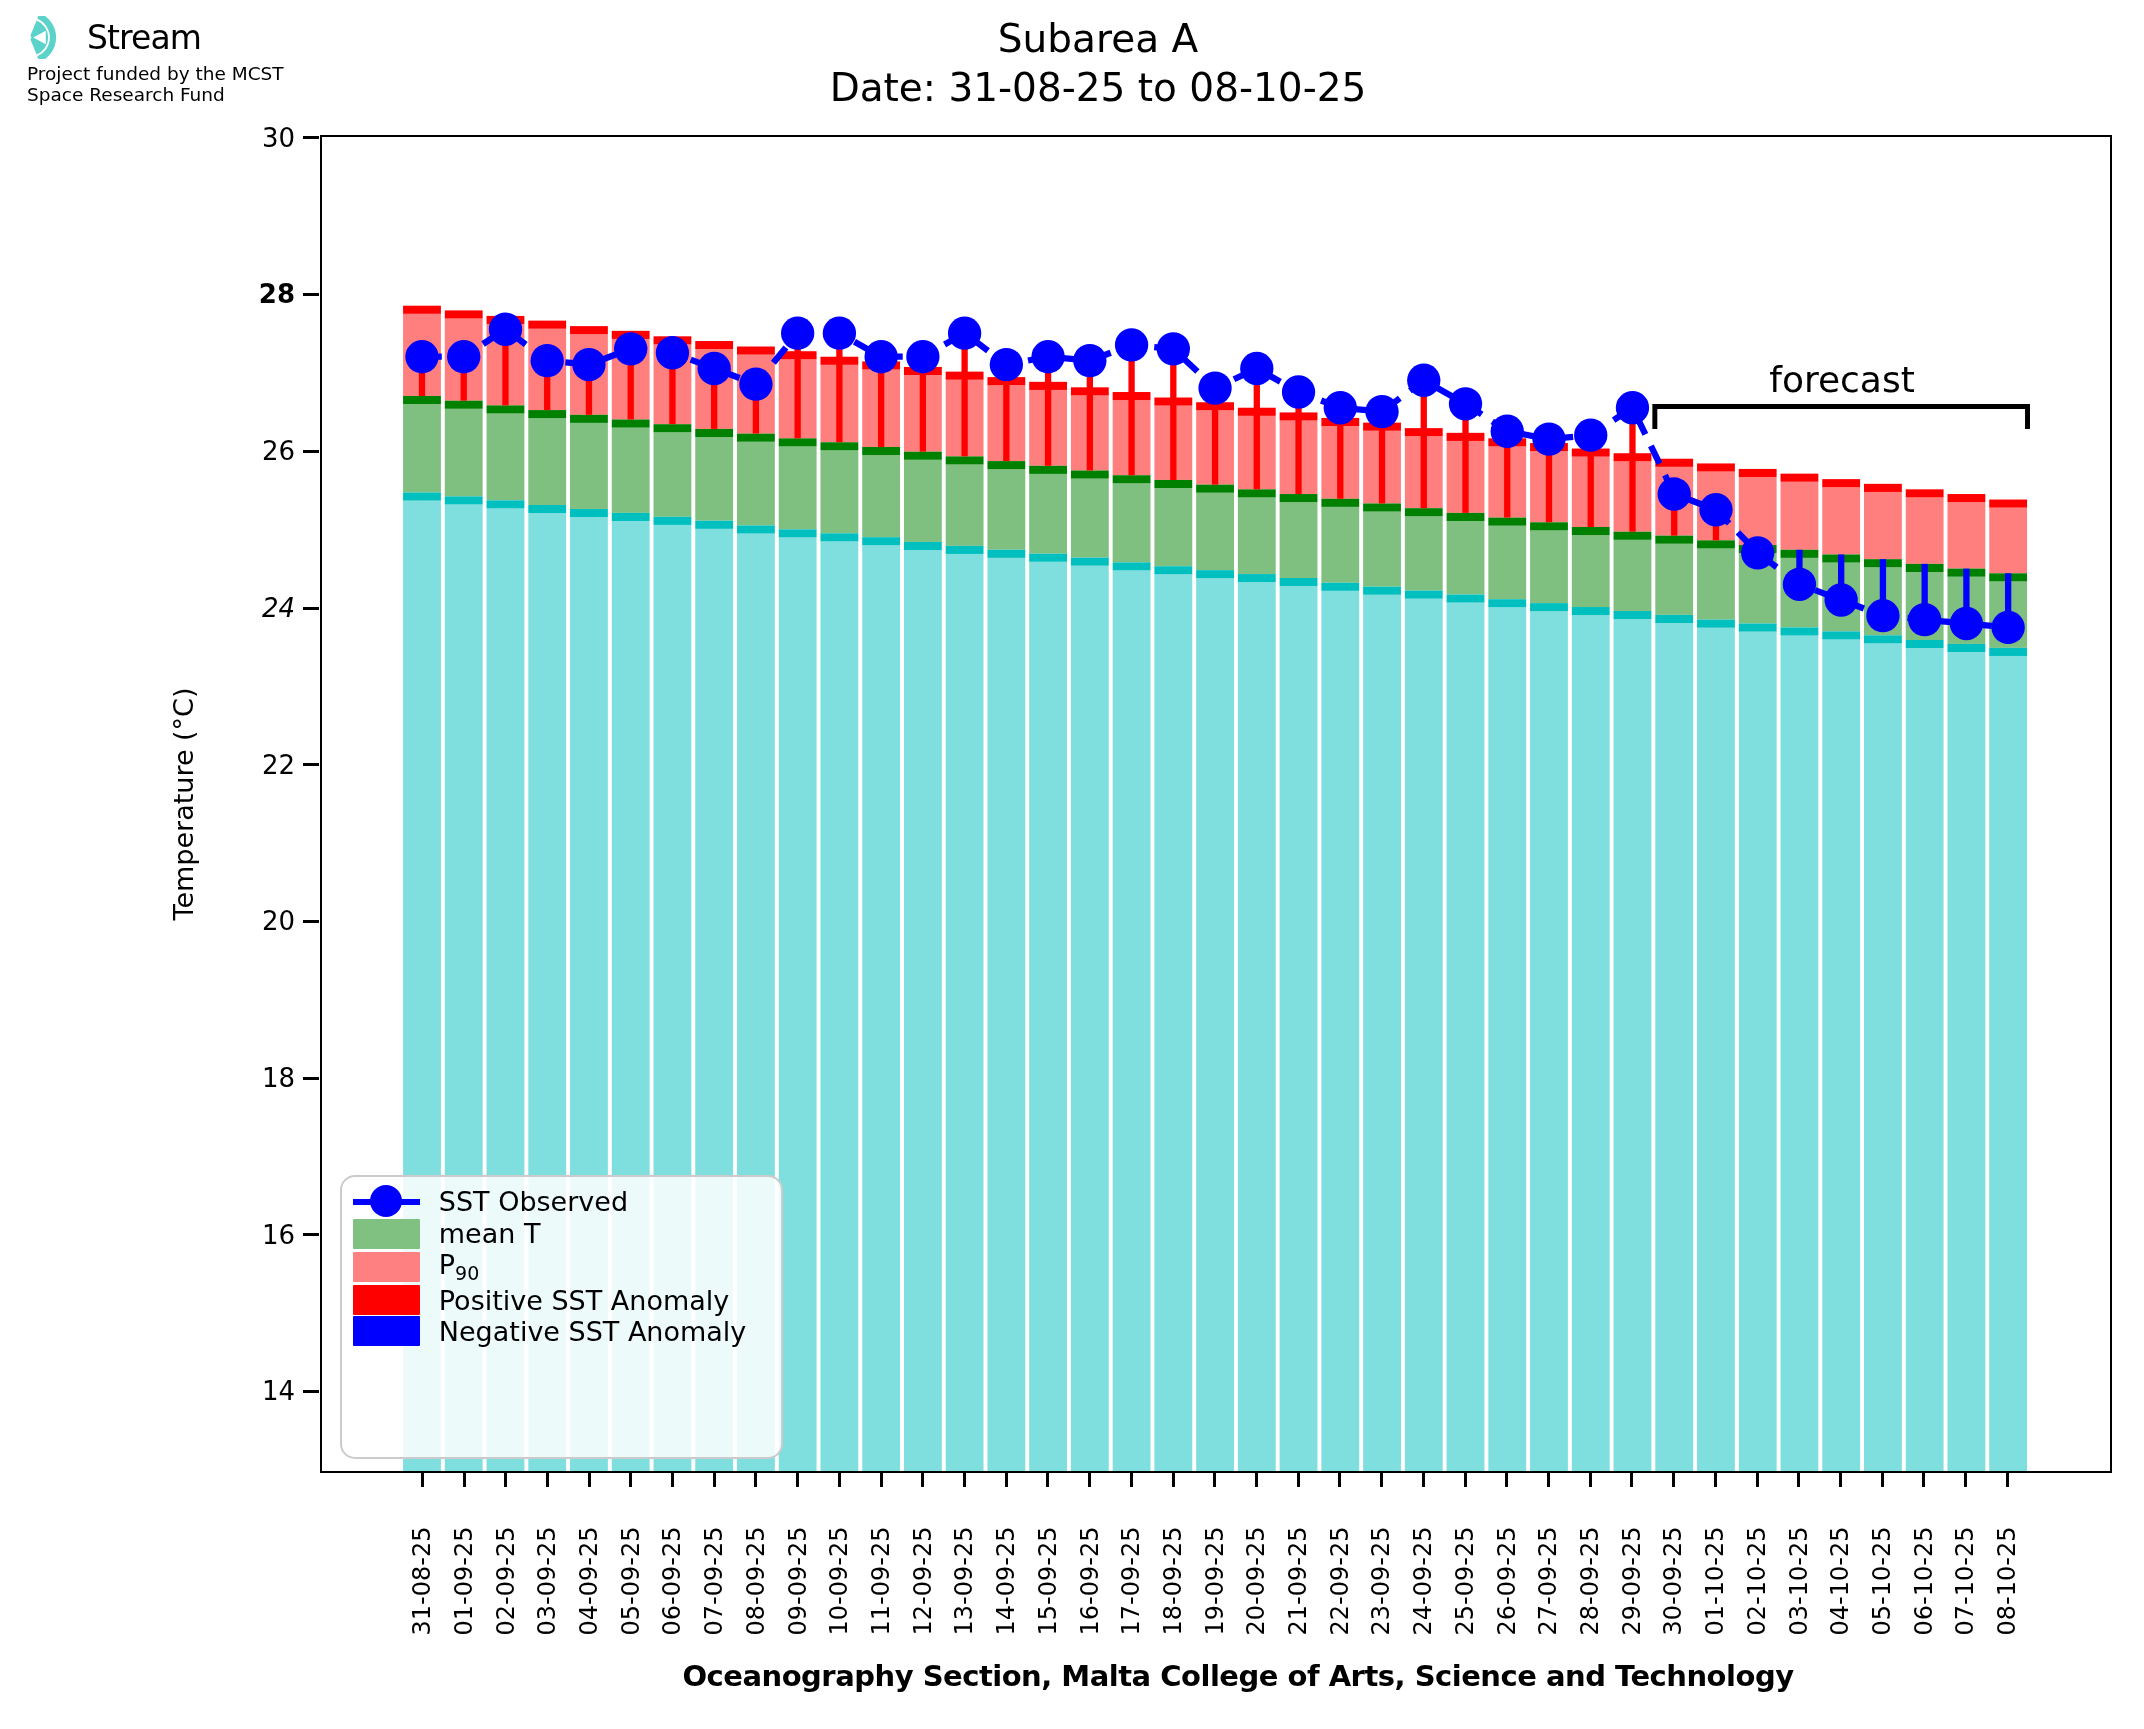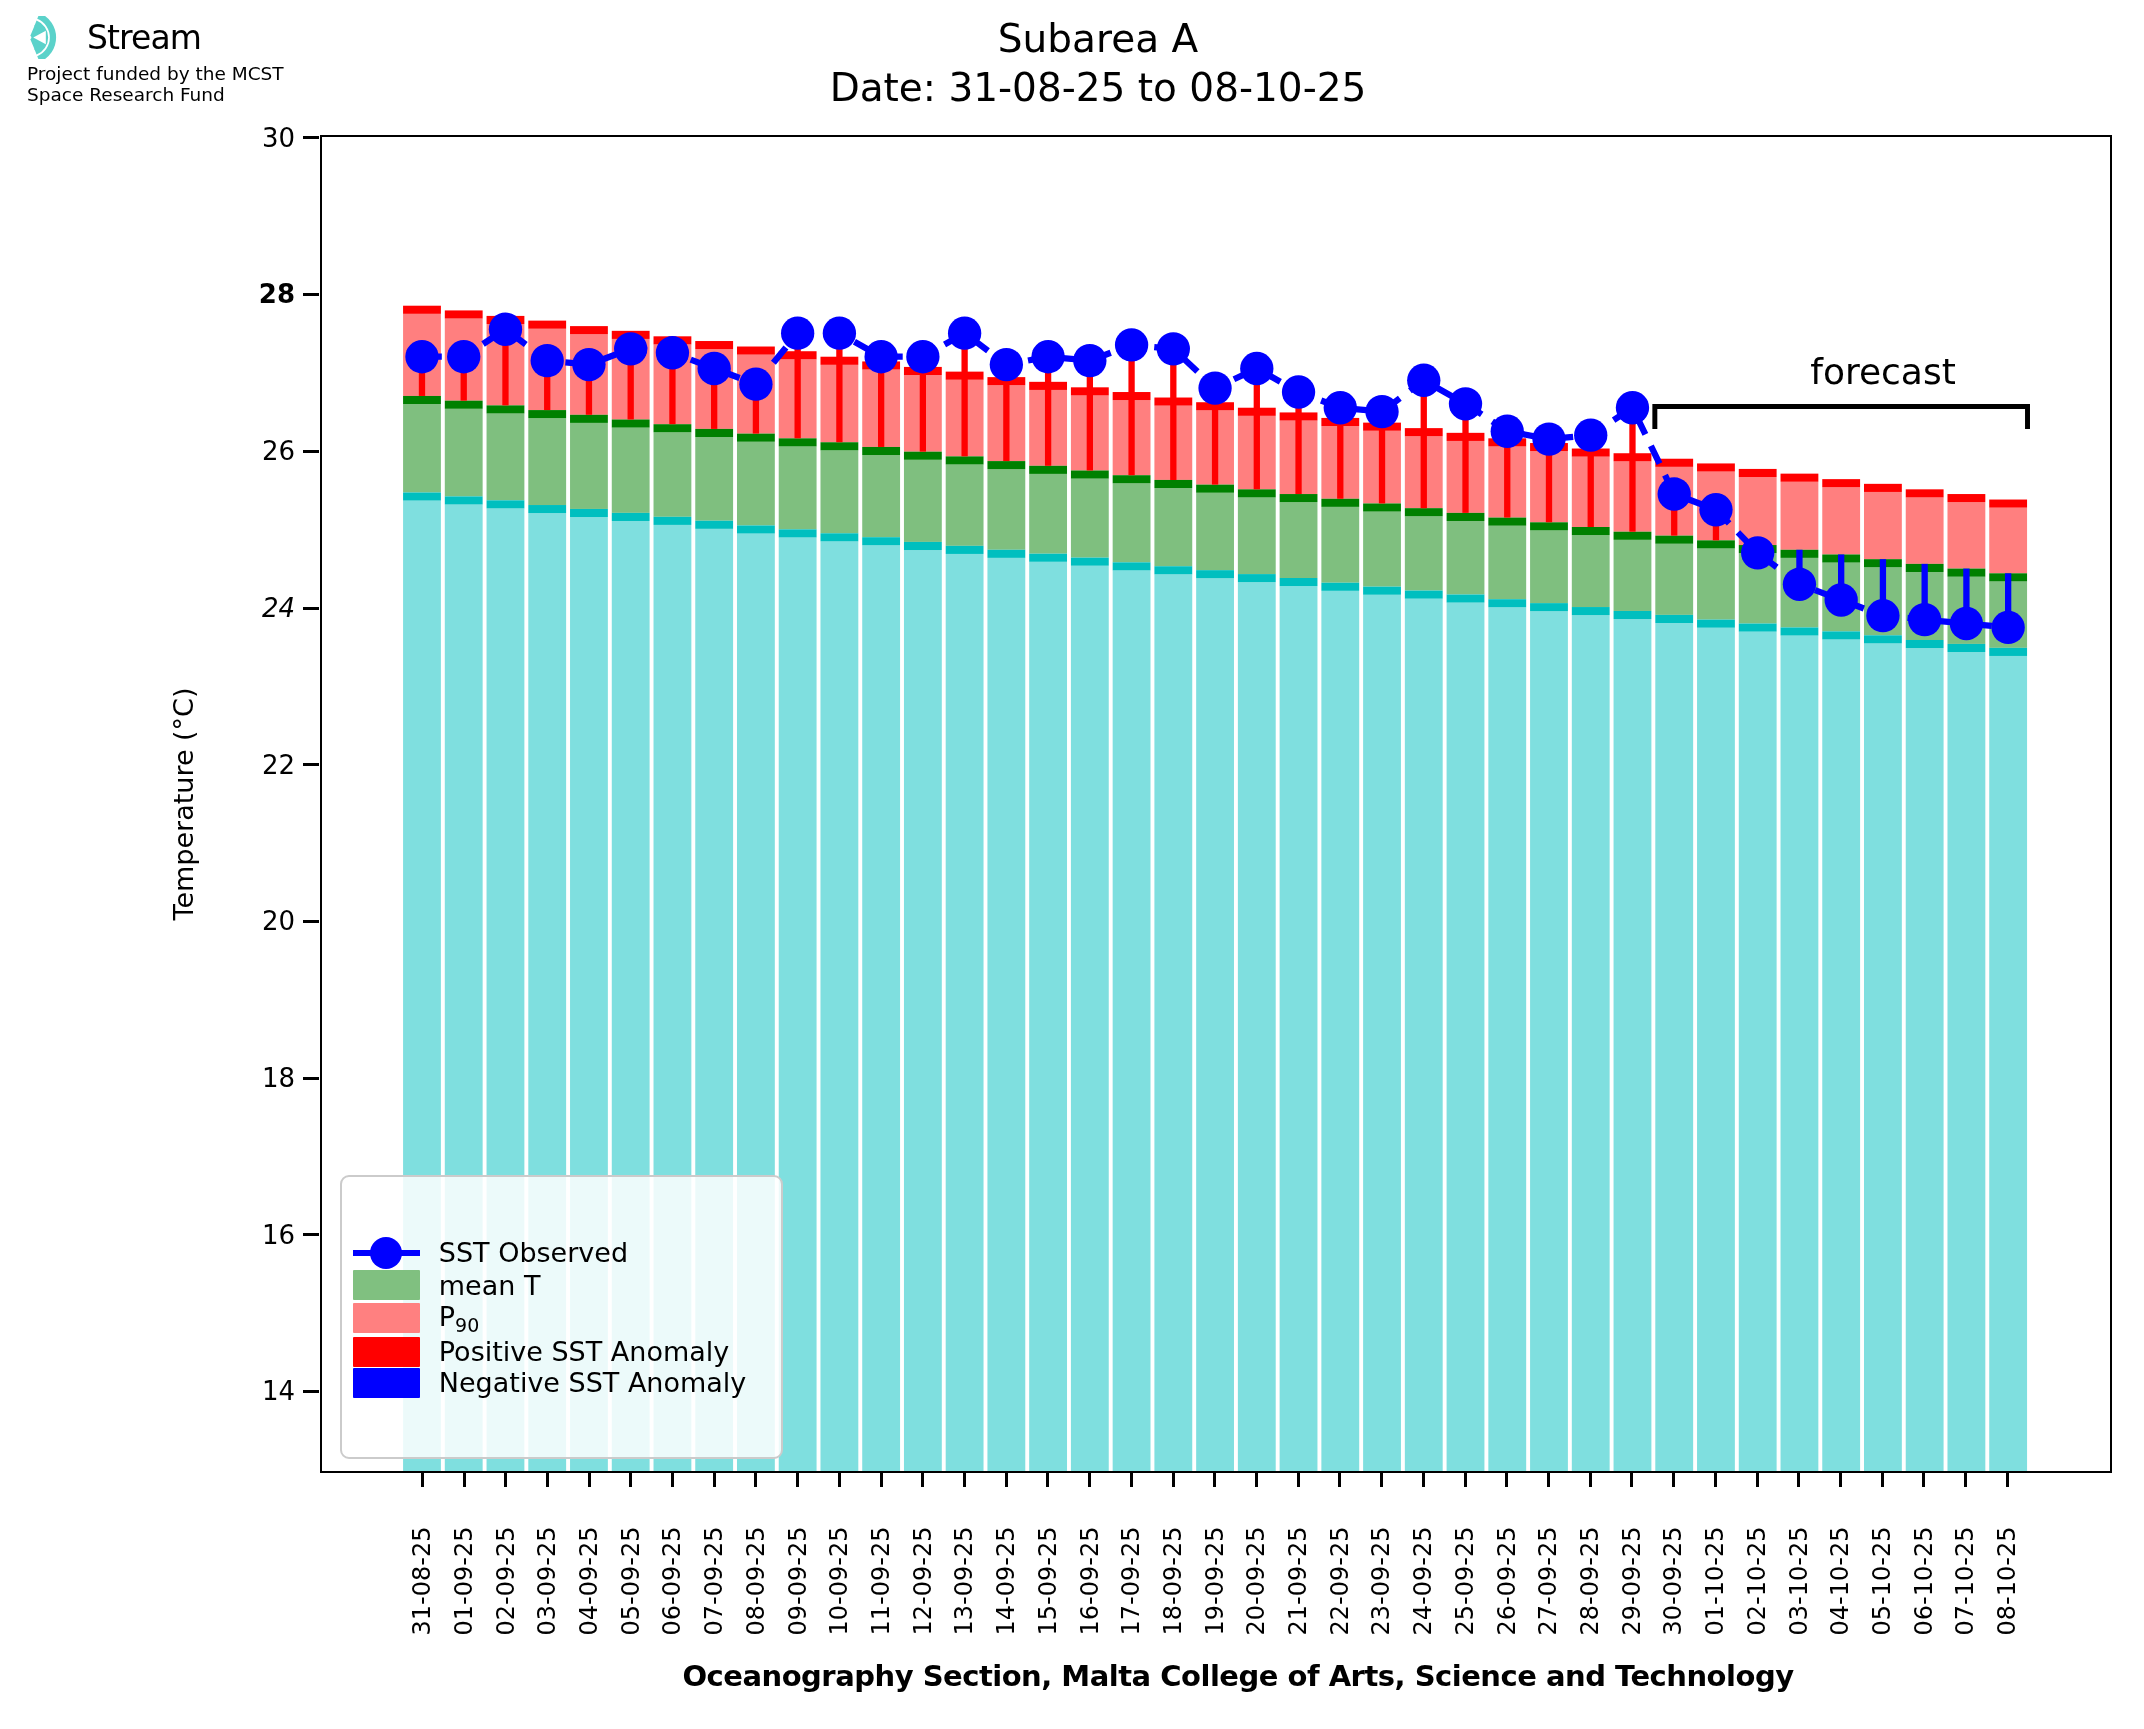--- a/index.html
+++ b/index.html
@@ -41,30 +41,30 @@
   #ylabel{
     position:absolute;left:183px;top:804px;font-size:27px;white-space:nowrap;
     transform:translate(-50%,-50%) rotate(-90deg);
   }
   #caption{
     position:absolute;left:1238px;top:1676px;transform:translate(-50%,-50%);
     font-size:29px;font-weight:bold;letter-spacing:-0.5px;white-space:nowrap;
   }
   
   #forecast-label{
-    position:absolute;left:1842px;top:371px;transform:translate(-50%,-50%);
-    font-size:36px;white-space:nowrap;margin-left:41px;
+    position:absolute;left:1842px;top:379px;transform:translate(-50%,-50%);
+    font-size:36px;white-space:nowrap;
   }
   
   #legend{
     position:absolute;left:340px;top:1175px;width:443px;height:284px;
     background:rgba(255,255,255,0.85);
-    border:2.7px solid #cbcbcb;border-radius:9px;
+    border:2.7px solid #cbcbcb;border-radius:15px;
     box-sizing:border-box;z-index:6;
-    display:flex;flex-direction:column;justify-content:center;
+    display:flex;flex-direction:column;justify-content:flex-start;
     padding:7.2px 0 7.2px 10.8px;
   }
   .legend-row{display:flex;align-items:center;}
   .legend-swatch{width:67px;height:30px;margin-right:19px;flex:0 0 auto;border-radius:0.9px;}
   .legend-linewrap{width:67px;height:34px;margin-right:19px;flex:0 0 auto;position:relative;}
   .legend-line{position:absolute;left:0;top:14.4px;width:67px;height:6.3px;background:#0000ff;}
   .legend-dot{position:absolute;left:17px;top:0.9px;width:32px;height:32px;border-radius:50%;background:#0000ff;}
   .legend-label{font-size:27px;white-space:nowrap;}
   .legend-label sub{font-size:19px;}
 </style>

